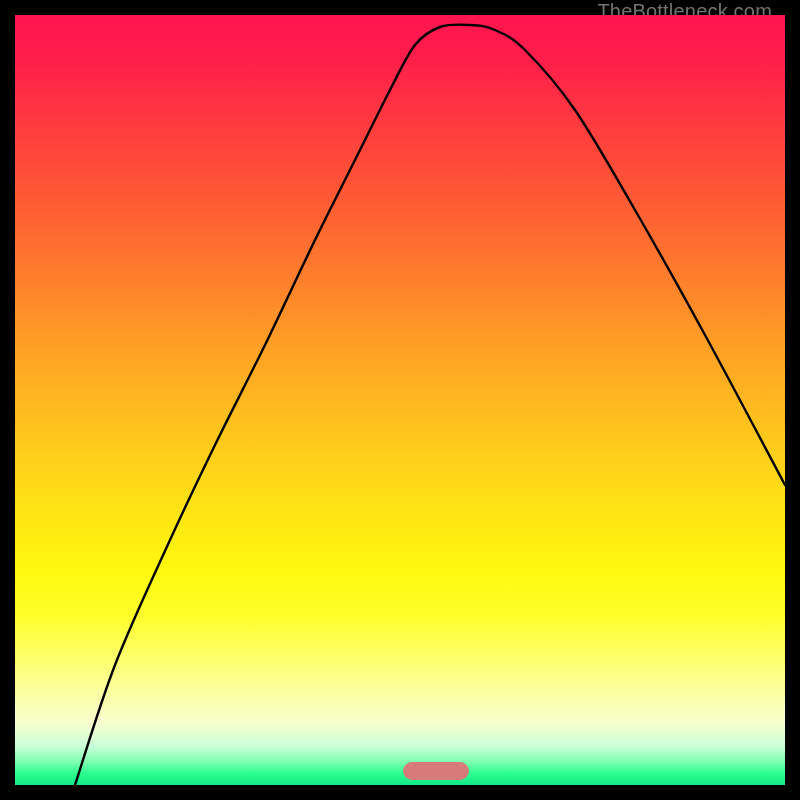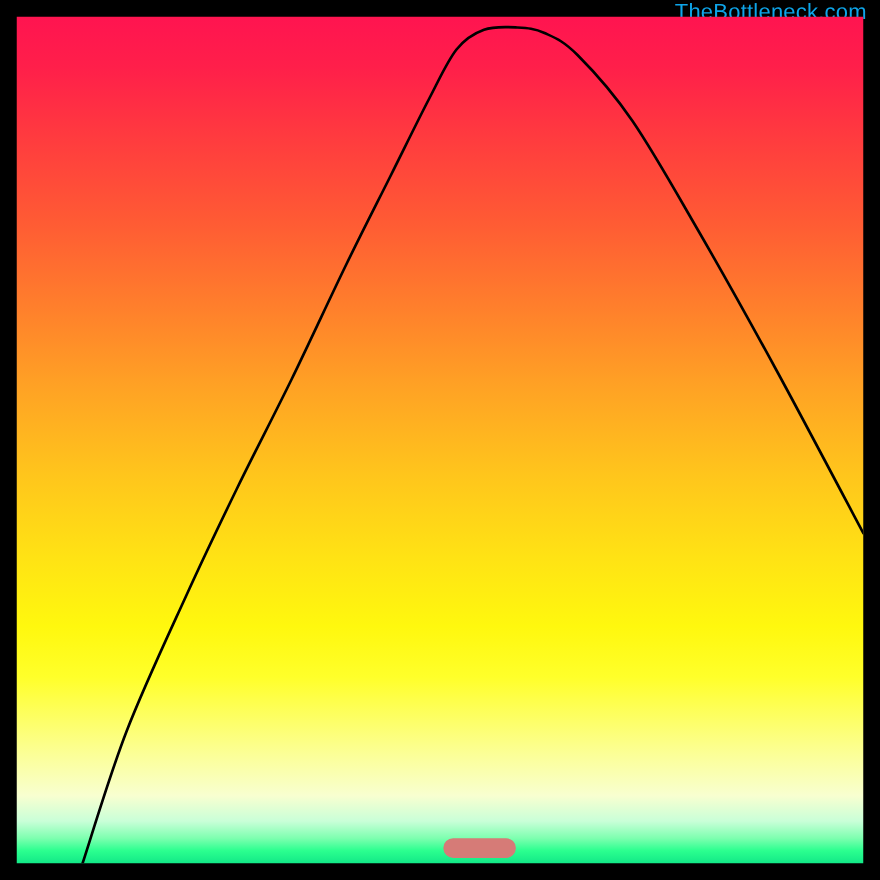--- a/index.html
+++ b/index.html
@@ -57,24 +57,24 @@
   }
   .marker {
     position: absolute;
     height: 18px;
     border-radius: 9px;
     background: #d67b77;
   }
   .watermark {
     position: absolute;
     top: 0px;
-    right: 12px;
+    right: 28px;
     font-size: 20px;
     font-weight: 500;
-    color: #0ea5e9;
+    color: #737373;
     letter-spacing: 0.2px;
   }
 </style>
 </head>
 <body>
 
 <div class="watermark">TheBottleneck.com</div>
 
 <div class="plot-area">
   <div class="gradient-bg"></div>

